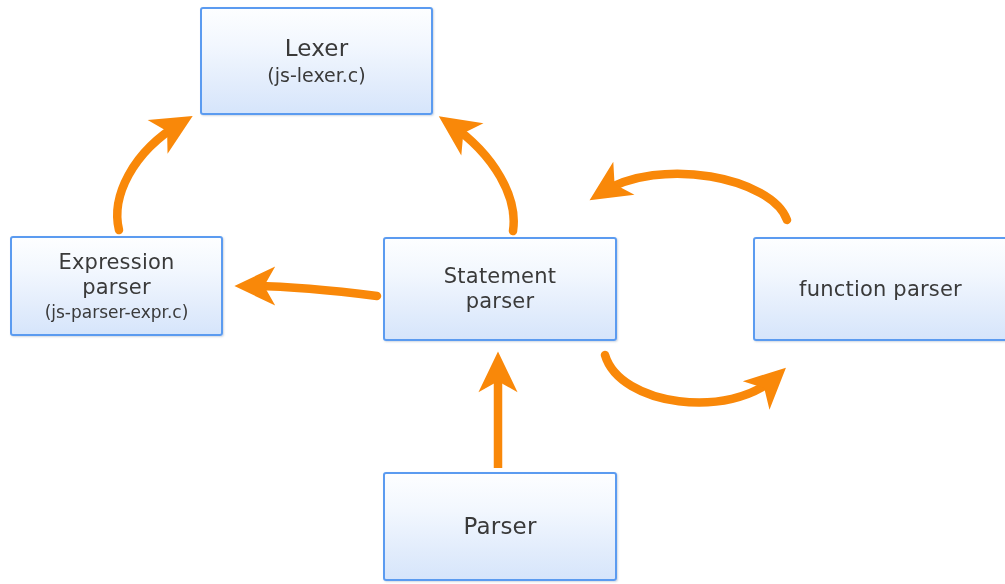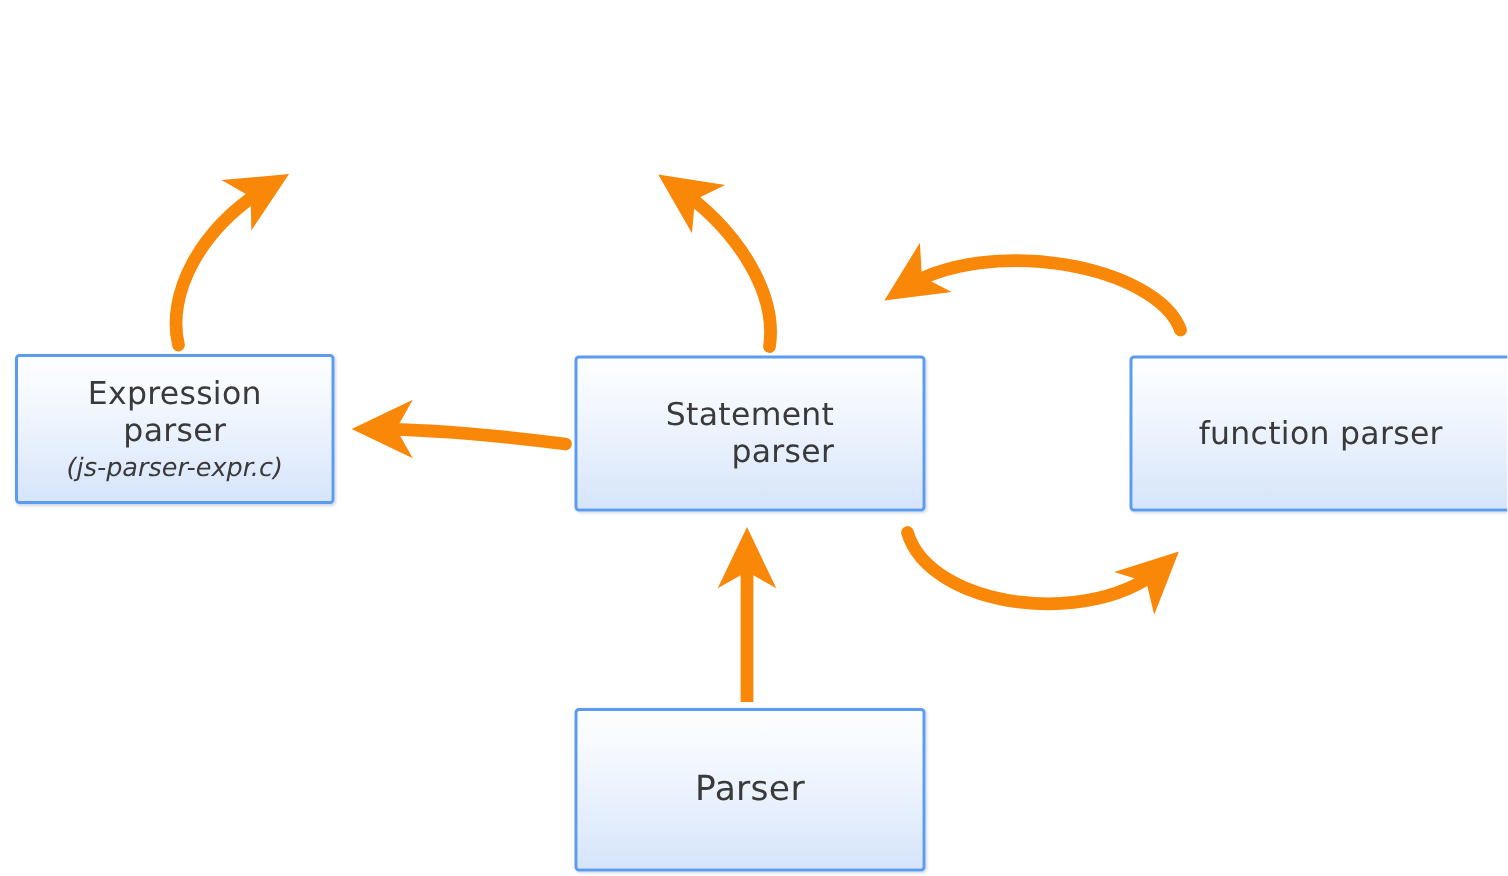--- a/index.html
+++ b/index.html
@@ -36,26 +36,26 @@
     color: #3a3a3a;
     white-space: pre-line;
   }
   .node .subtitle {
     font-size: 19px;
     line-height: 1.2;
     margin-top: 2px;
     color: #3a3a3a;
   }
   .node.compact .title { font-size: 21px; }
-  .node.compact .subtitle { font-size: 17px; font-style: italic; }
+  .node.compact .subtitle { font-size: 17px; }
 
   
   #node-lexer      { left: 200px; top: 7px;   width: 233px; height: 108px; }
   #node-expression { left: 10px;  top: 236px; width: 213px; height: 100px; }
-  #node-statement  { left: 383px; top: 237px; width: 234px; height: 104px; text-align: right; }
+  #node-statement  { left: 383px; top: 237px; width: 234px; height: 104px; }
   #node-function   { left: 753px; top: 237px; width: 255px; height: 104px; }
   #node-parser     { left: 383px; top: 472px; width: 234px; height: 109px; }
 
   #edges {
     position: absolute;
     left: 0; top: 0;
     width: 1005px;
     height: 584px;
     pointer-events: none;
   }
@@ -78,20 +78,24 @@
 
     <path d="M787,220 C772,178 660,155 601,193" fill="none" stroke="#f98809" stroke-width="8.5" stroke-linecap="round" marker-end="url(#ah)"></path>
 
     <path d="M605,355 C620,406 730,420 776,377" fill="none" stroke="#f98809" stroke-width="8.5" stroke-linecap="round" marker-end="url(#ah)"></path>
 
     <path d="M377,296 C330,290 290,286 248,286" fill="none" stroke="#f98809" stroke-width="8.5" stroke-linecap="round" marker-end="url(#ah)"></path>
 
     <path d="M498,468 L498,365" fill="none" stroke="#f98809" stroke-width="8.5" stroke-linecap="butt" marker-end="url(#ah)"></path>
   </svg>
 
+  <div class="node" id="node-lexer">
+    <div class="title">Lexer</div>
+    <div class="subtitle">(js-lexer.c)</div>
+  </div>
 
   <div class="node compact" id="node-expression">
     <div class="title">Expression
 parser</div>
     <div class="subtitle">(js-parser-expr.c)</div>
   </div>
 
   <div class="node compact" id="node-statement">
     <div class="title">Statement
 parser</div>

